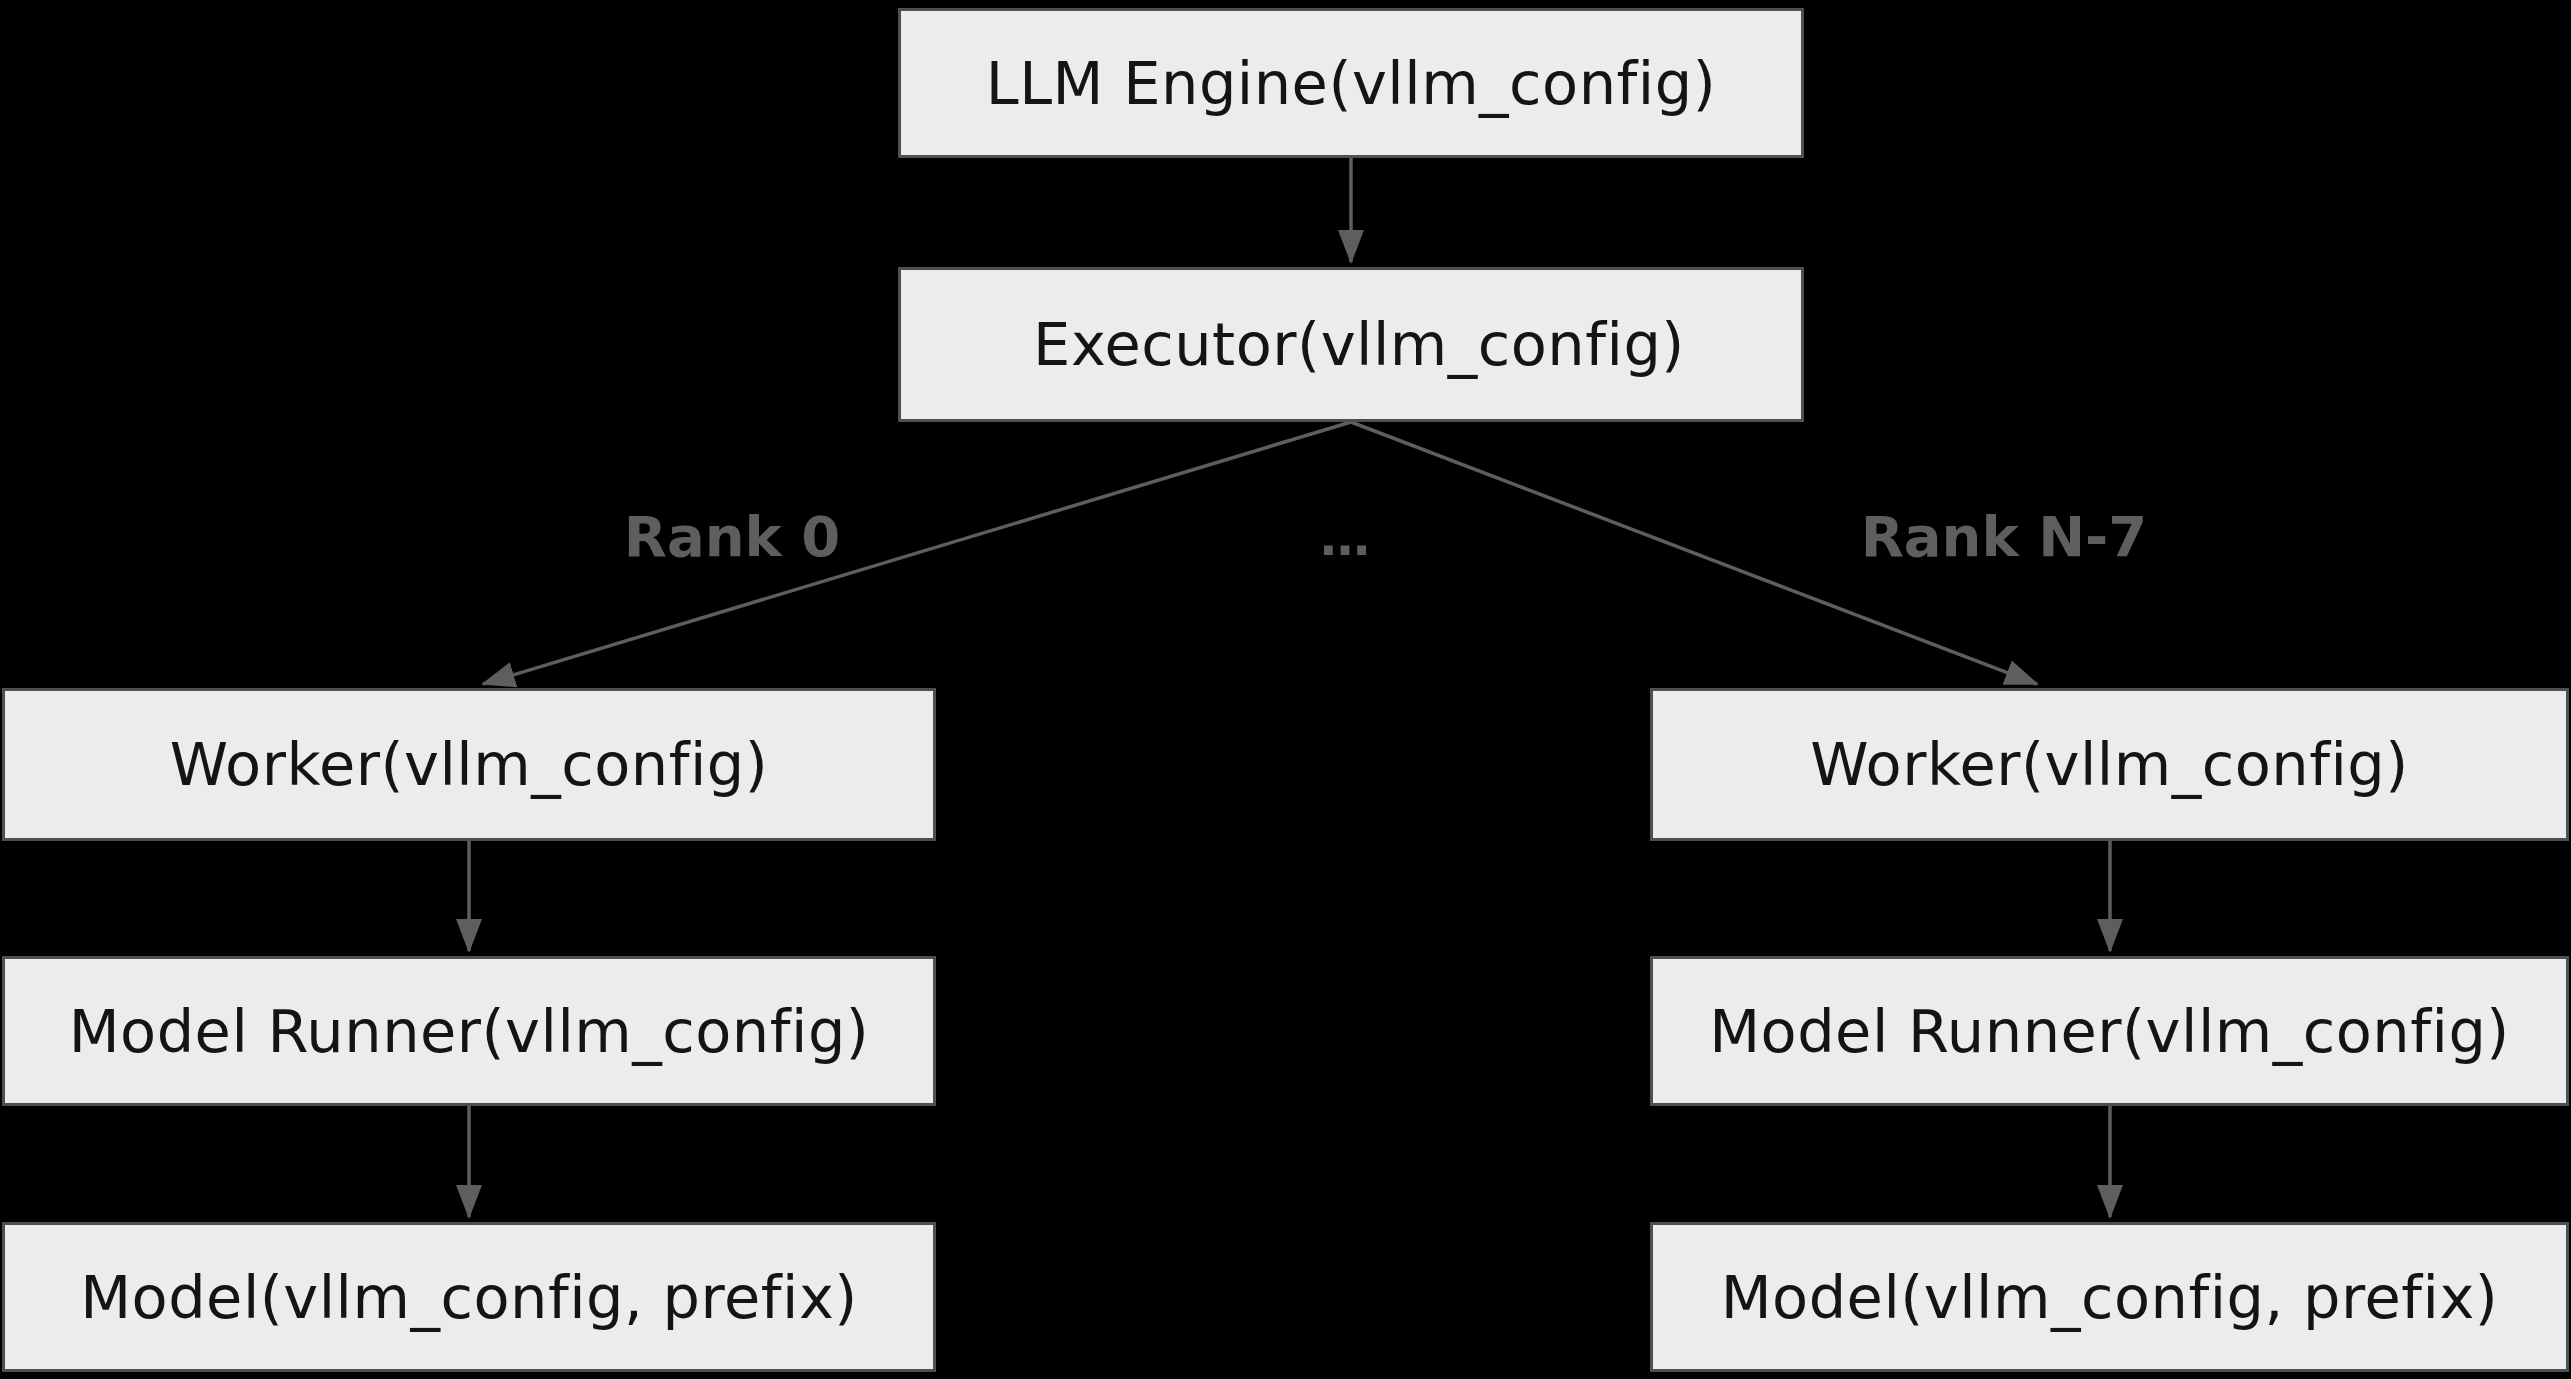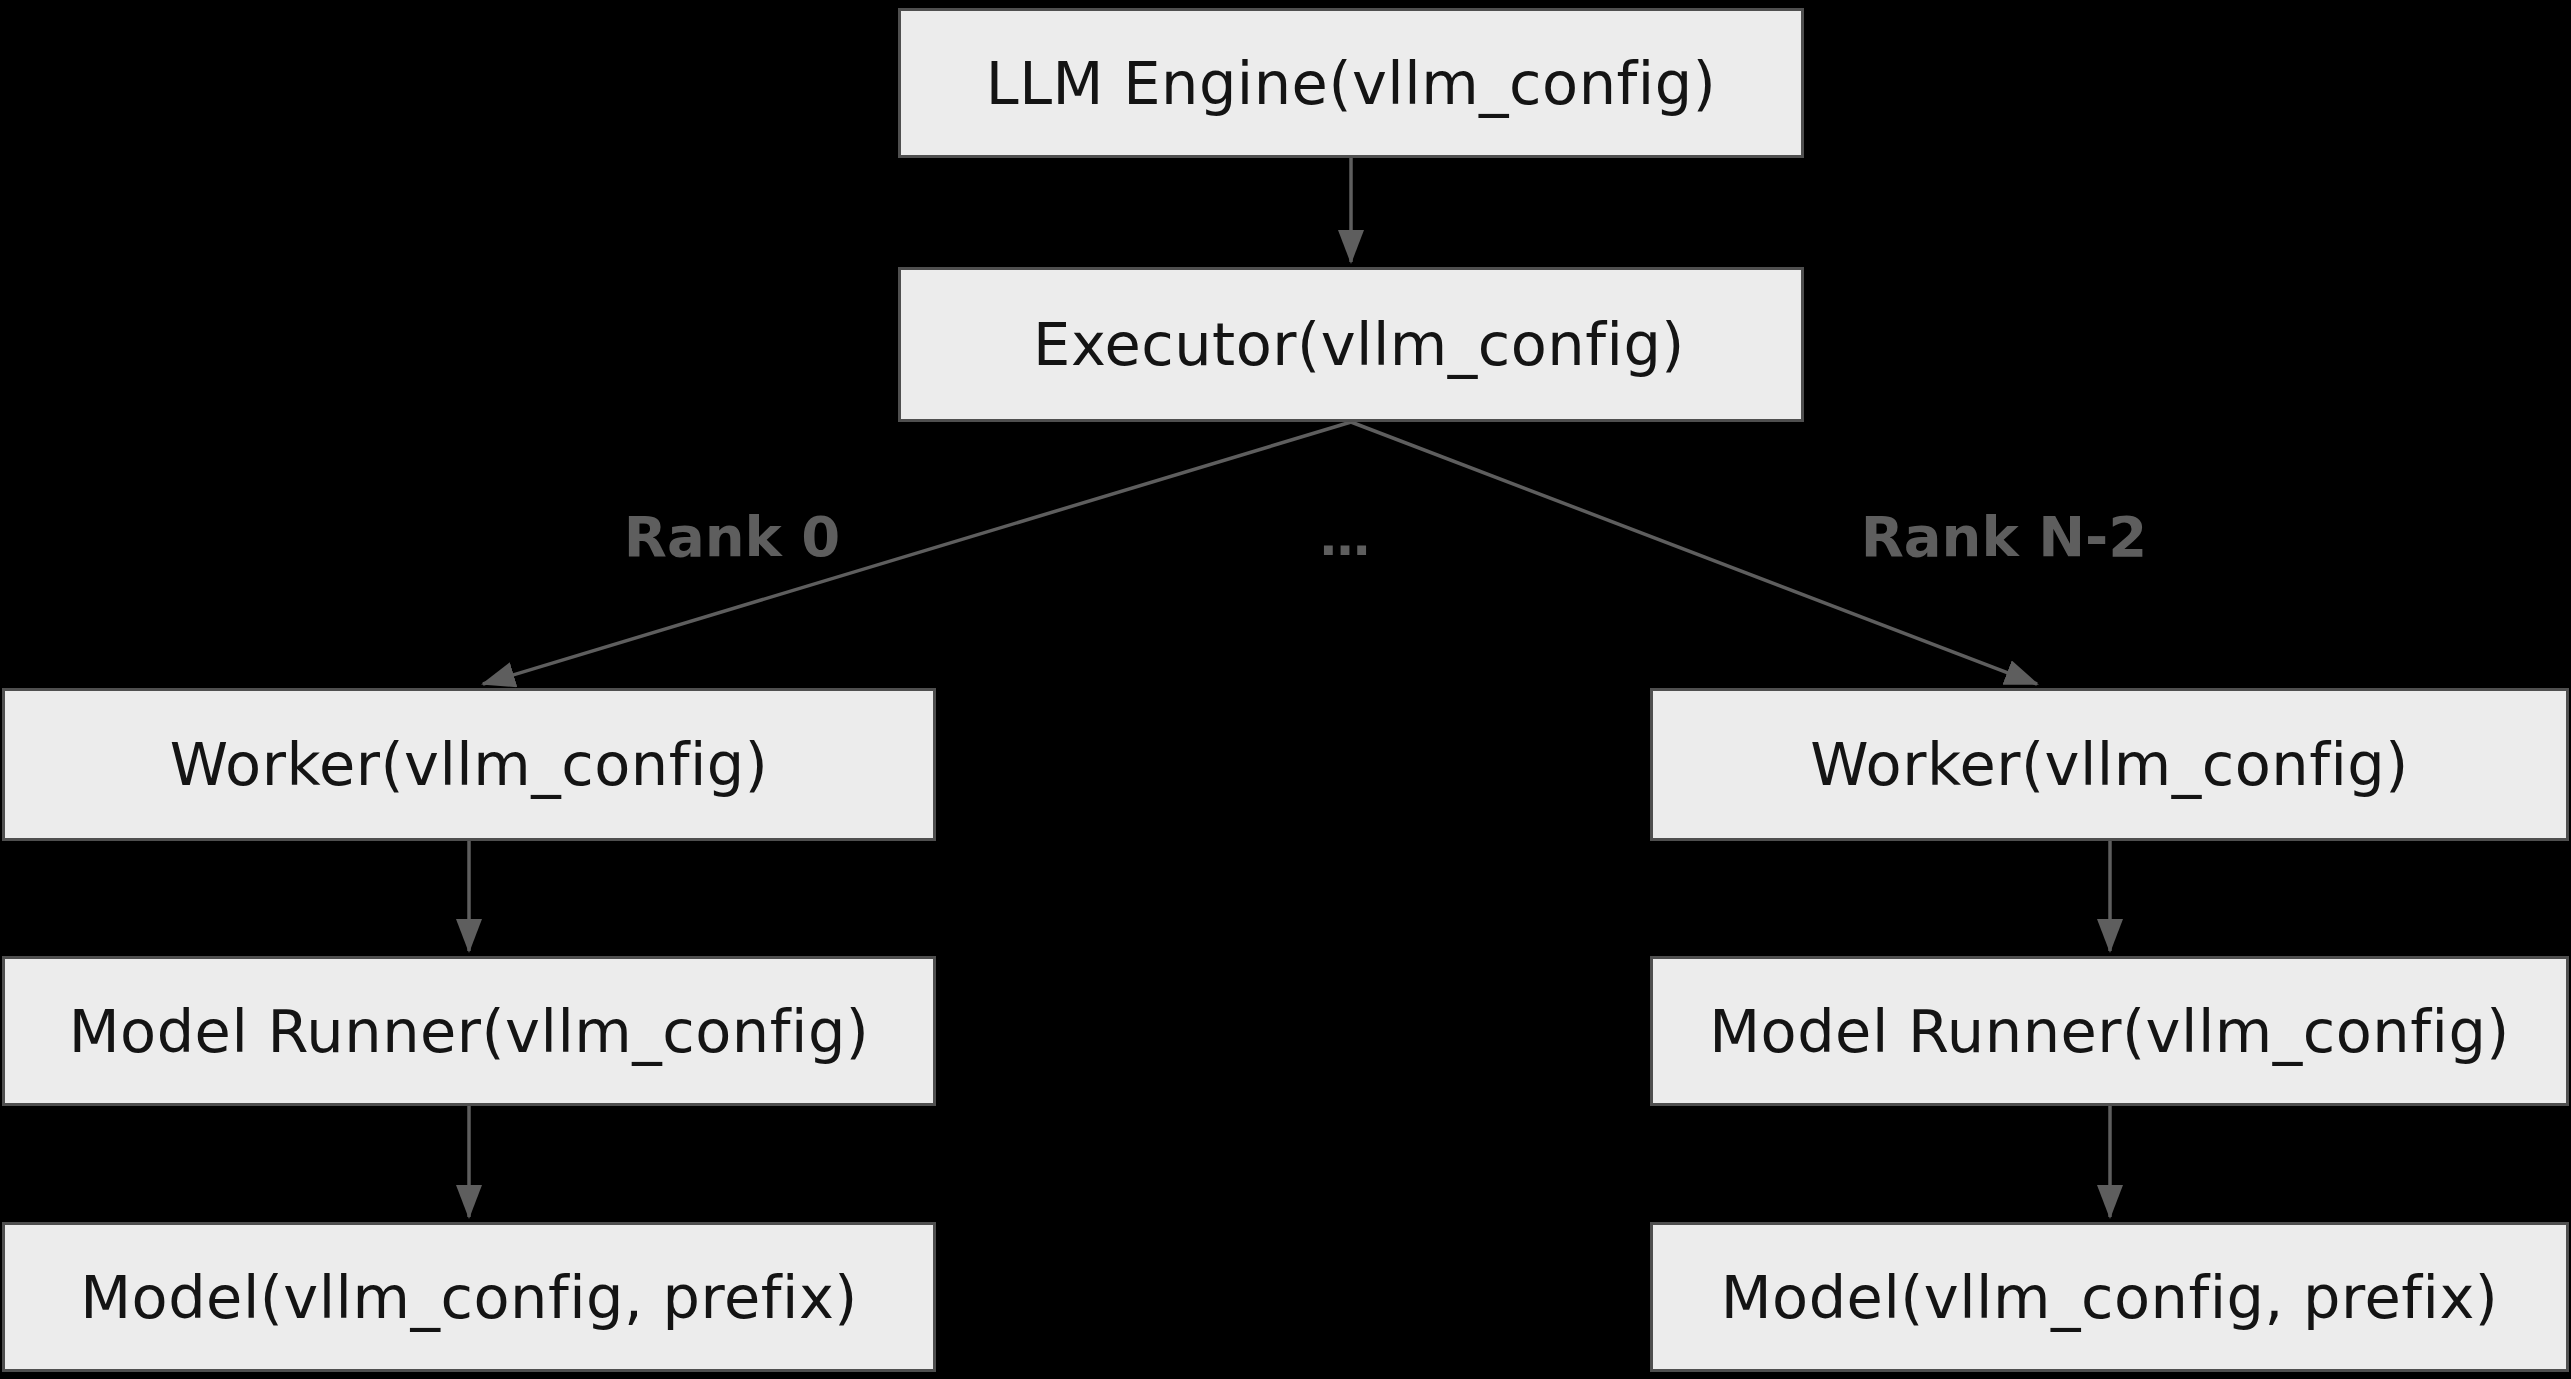--- a/index.html
+++ b/index.html
@@ -110,13 +110,13 @@
 </div>
 
 <div class="node" id="node-model-n">
   <span>Model(vllm_config, prefix)</span>
 </div>
 
 <div class="edge-label" id="edge-label-rank-0">Rank 0</div>
 
 <div class="edge-label dots" id="edge-label-ellipsis">…</div>
 
-<div class="edge-label" id="edge-label-rank-n-1">Rank N-2</div>
+<div class="edge-label" id="edge-label-rank-n-1">Rank N-7</div>
 
 </body></html>

